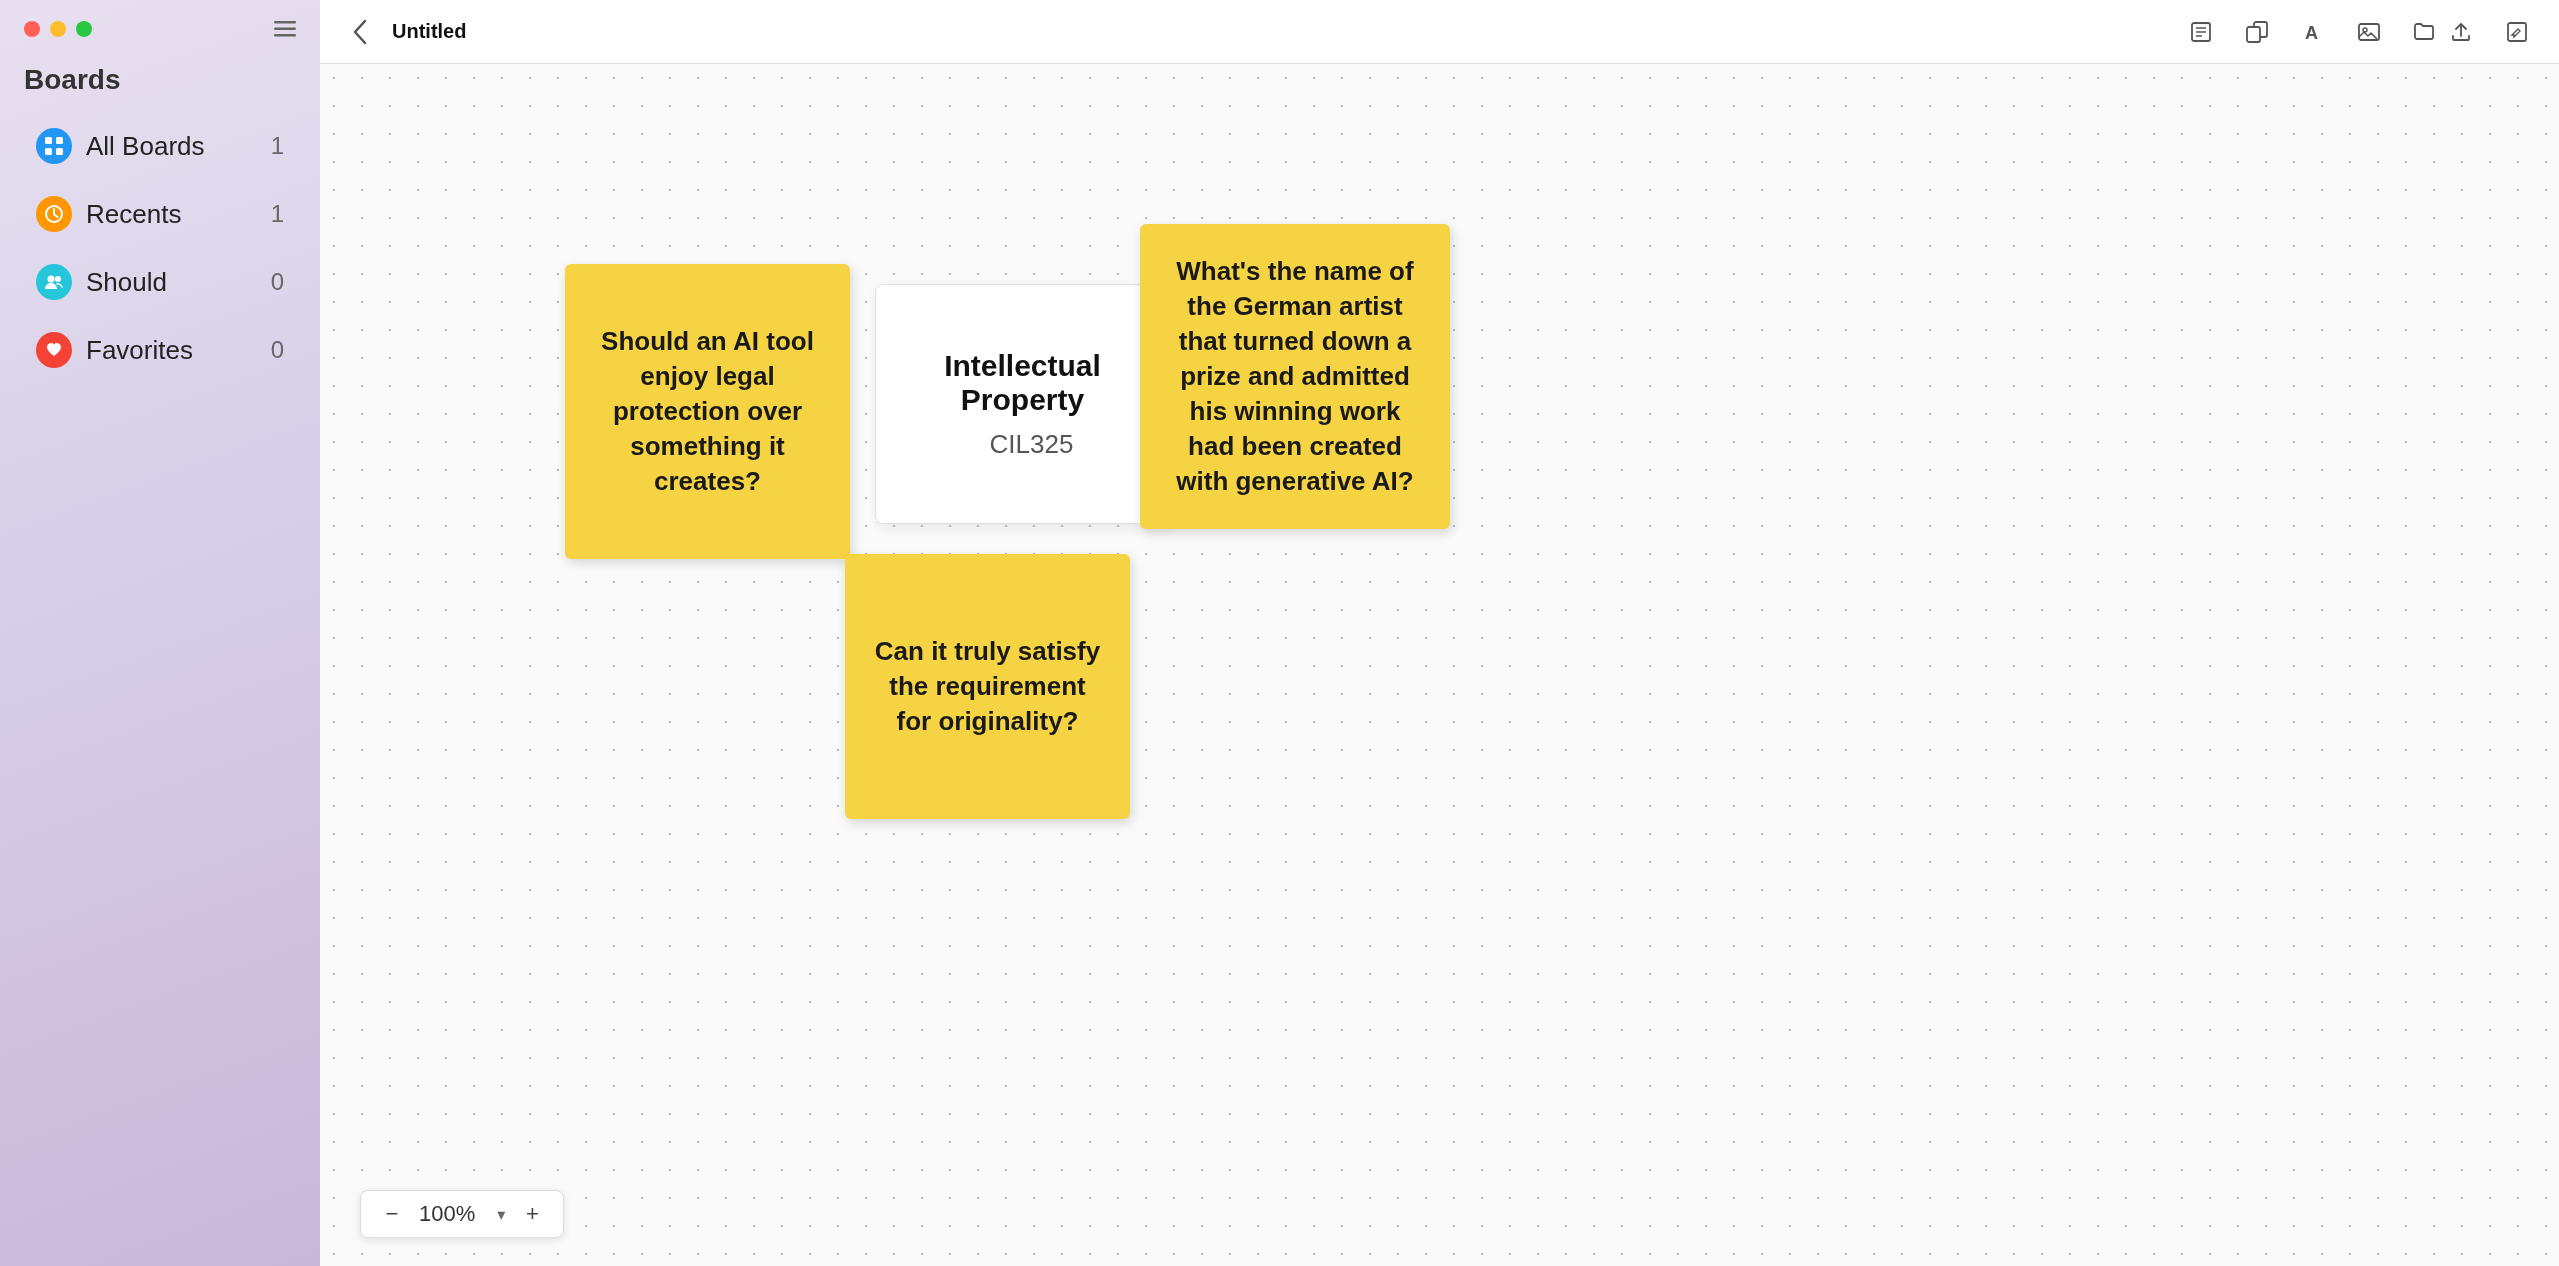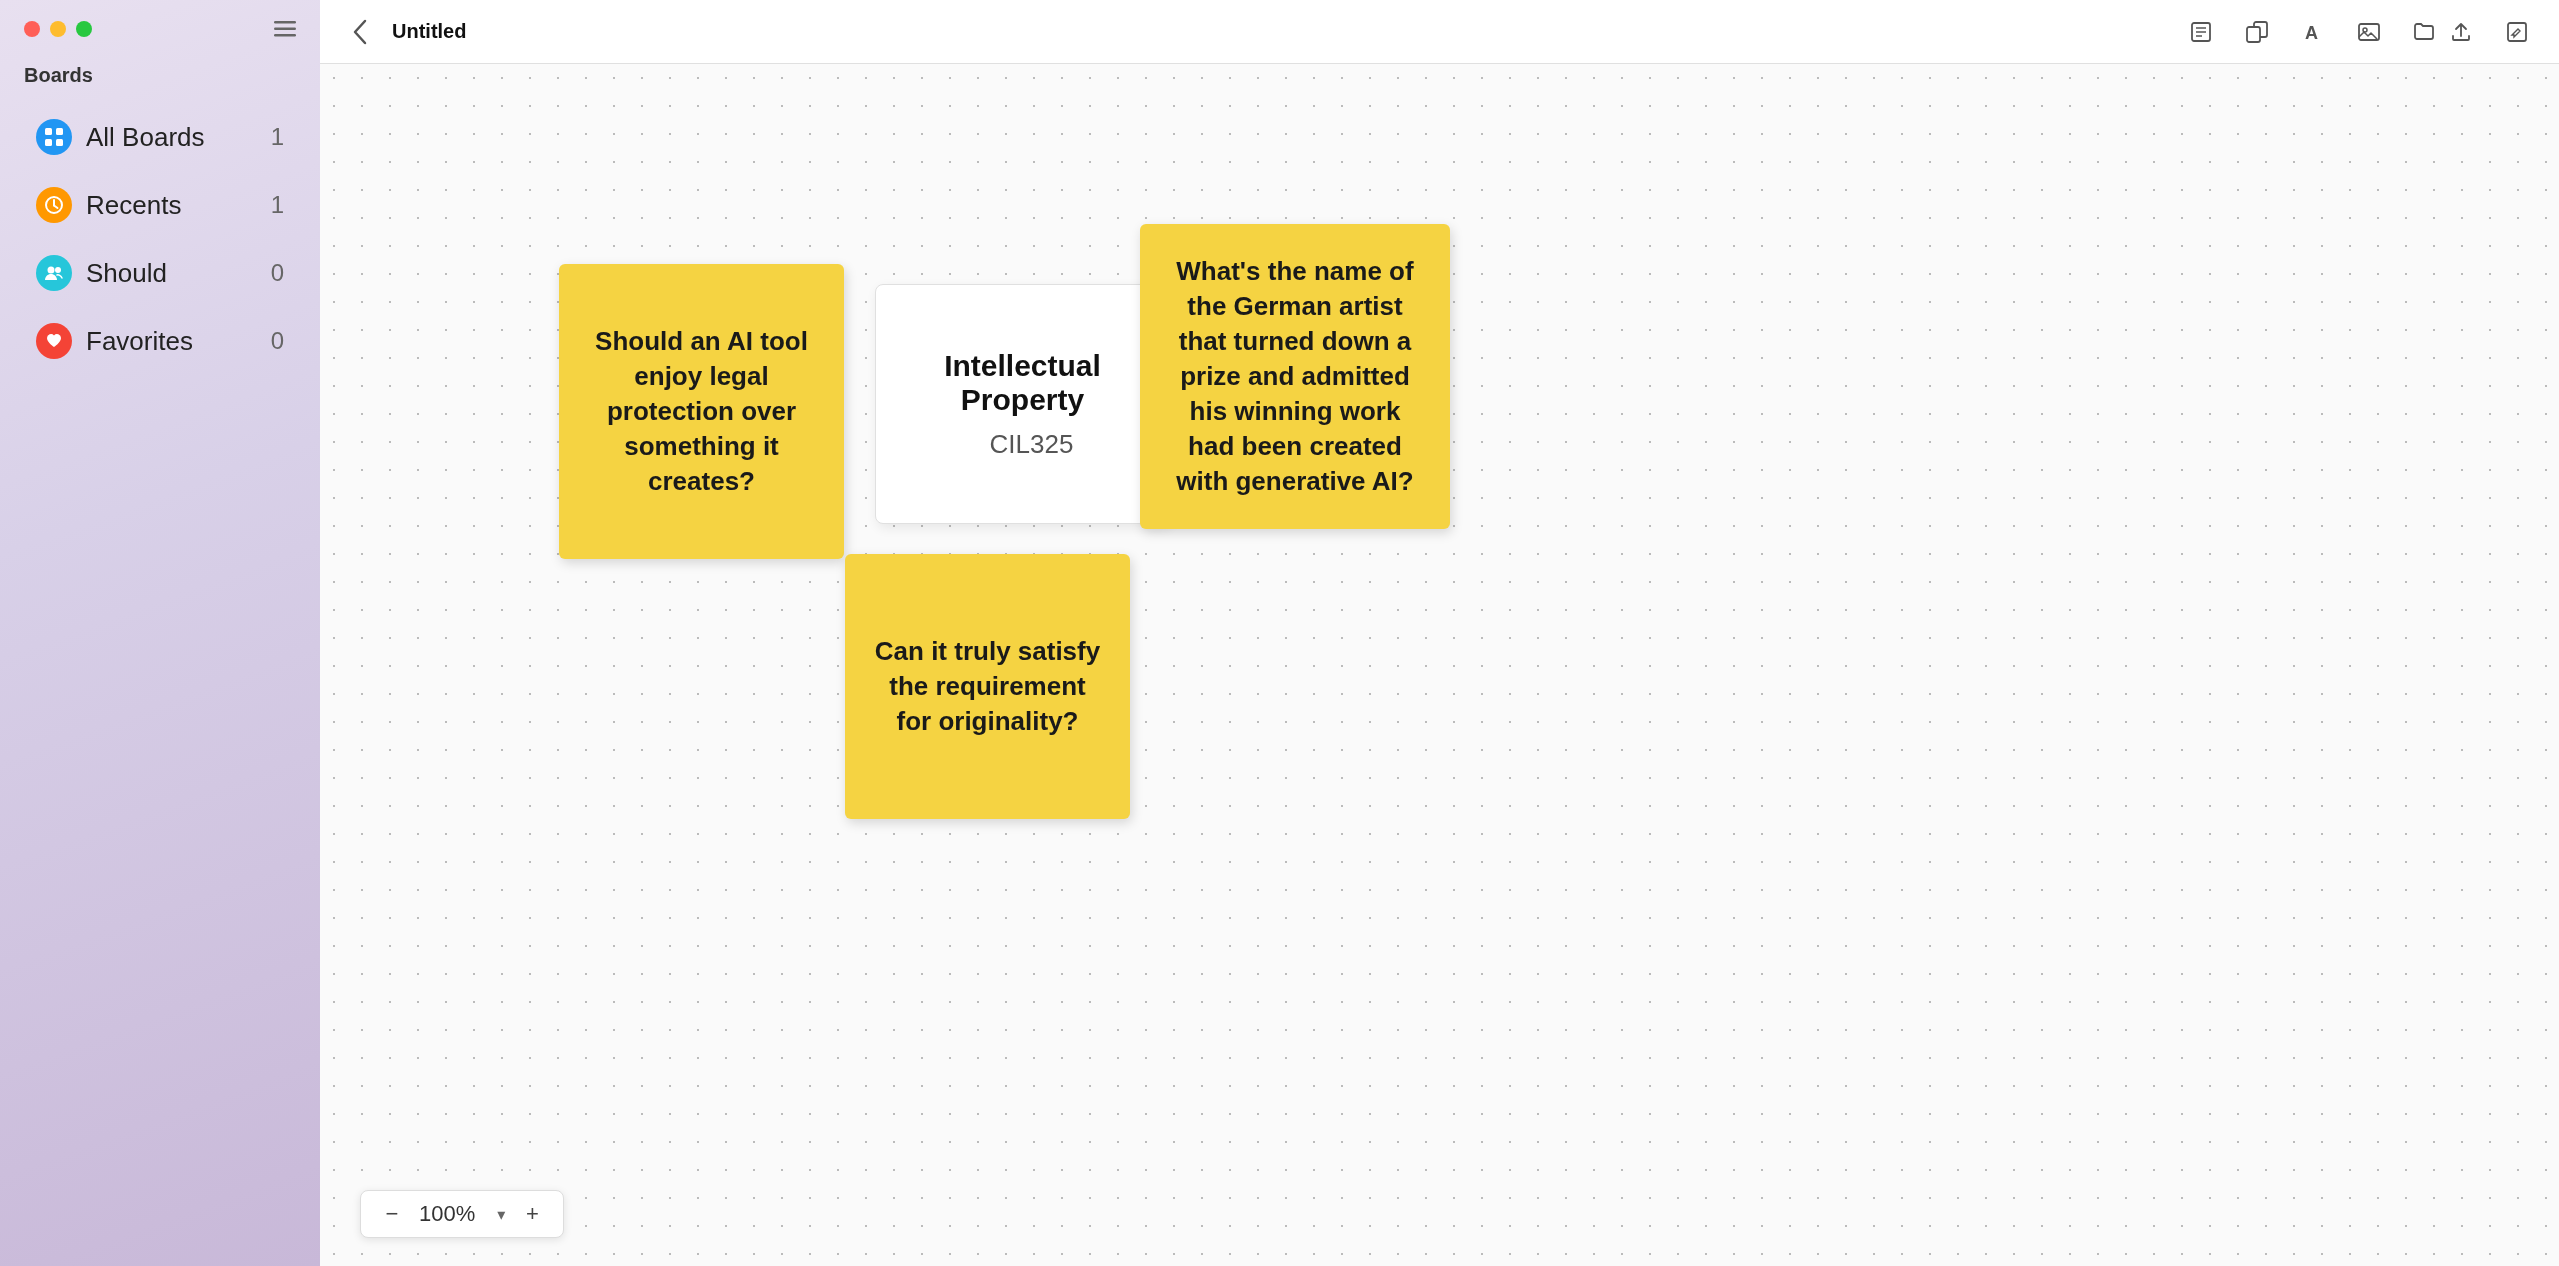--- a/index.html
+++ b/index.html
@@ -45,21 +45,21 @@
     .sidebar-toggle {
       margin-left: auto;
       background: none;
       border: none;
       cursor: pointer;
       color: #666;
       font-size: 18px;
     }
 
     .sidebar-section-label {
-      font-size: 20px;
+      font-size: 28px;
       font-weight: 700;
       color: #333;
       padding: 16px 24px 12px 24px;
     }
 
     .sidebar-nav {
       display: flex;
       flex-direction: column;
       padding: 4px 0;
     }
@@ -404,21 +404,21 @@
         <svg width="24" height="24" viewBox="0 0 24 24" fill="none">
           <rect x="3" y="3" width="18" height="18" rx="2" stroke="#555" stroke-width="1.8"></rect>
           <path d="M9 17l2-2 4-4-2-2-4 4-2 2h2z" stroke="#555" stroke-width="1.4" fill="none"></path>
         </svg>
       </button>
     </div>
   </div>
 
   <div class="canvas">
 
-    <div class="sticky-note sticky-yellow" style="left: 239px; top: 200px; width: 285px; height: 295px;">
+    <div class="sticky-note sticky-yellow" style="left: 245px; top: 200px; width: 285px; height: 295px;">
       <span>Should an AI tool enjoy legal protection over something it creates?</span>
     </div>
 
     <div class="card-white" style="left: 555px; top: 220px; width: 295px; height: 240px;">
       <div class="card-title">Intellectual Property</div>
       <div class="card-subtitle">CIL325</div>
     </div>
 
     <div class="sticky-note sticky-yellow" style="left: 820px; top: 160px; width: 310px; height: 305px;">
       <span>What's the name of the German artist that turned down a prize and admitted his winning work had been created with generative AI?</span>

